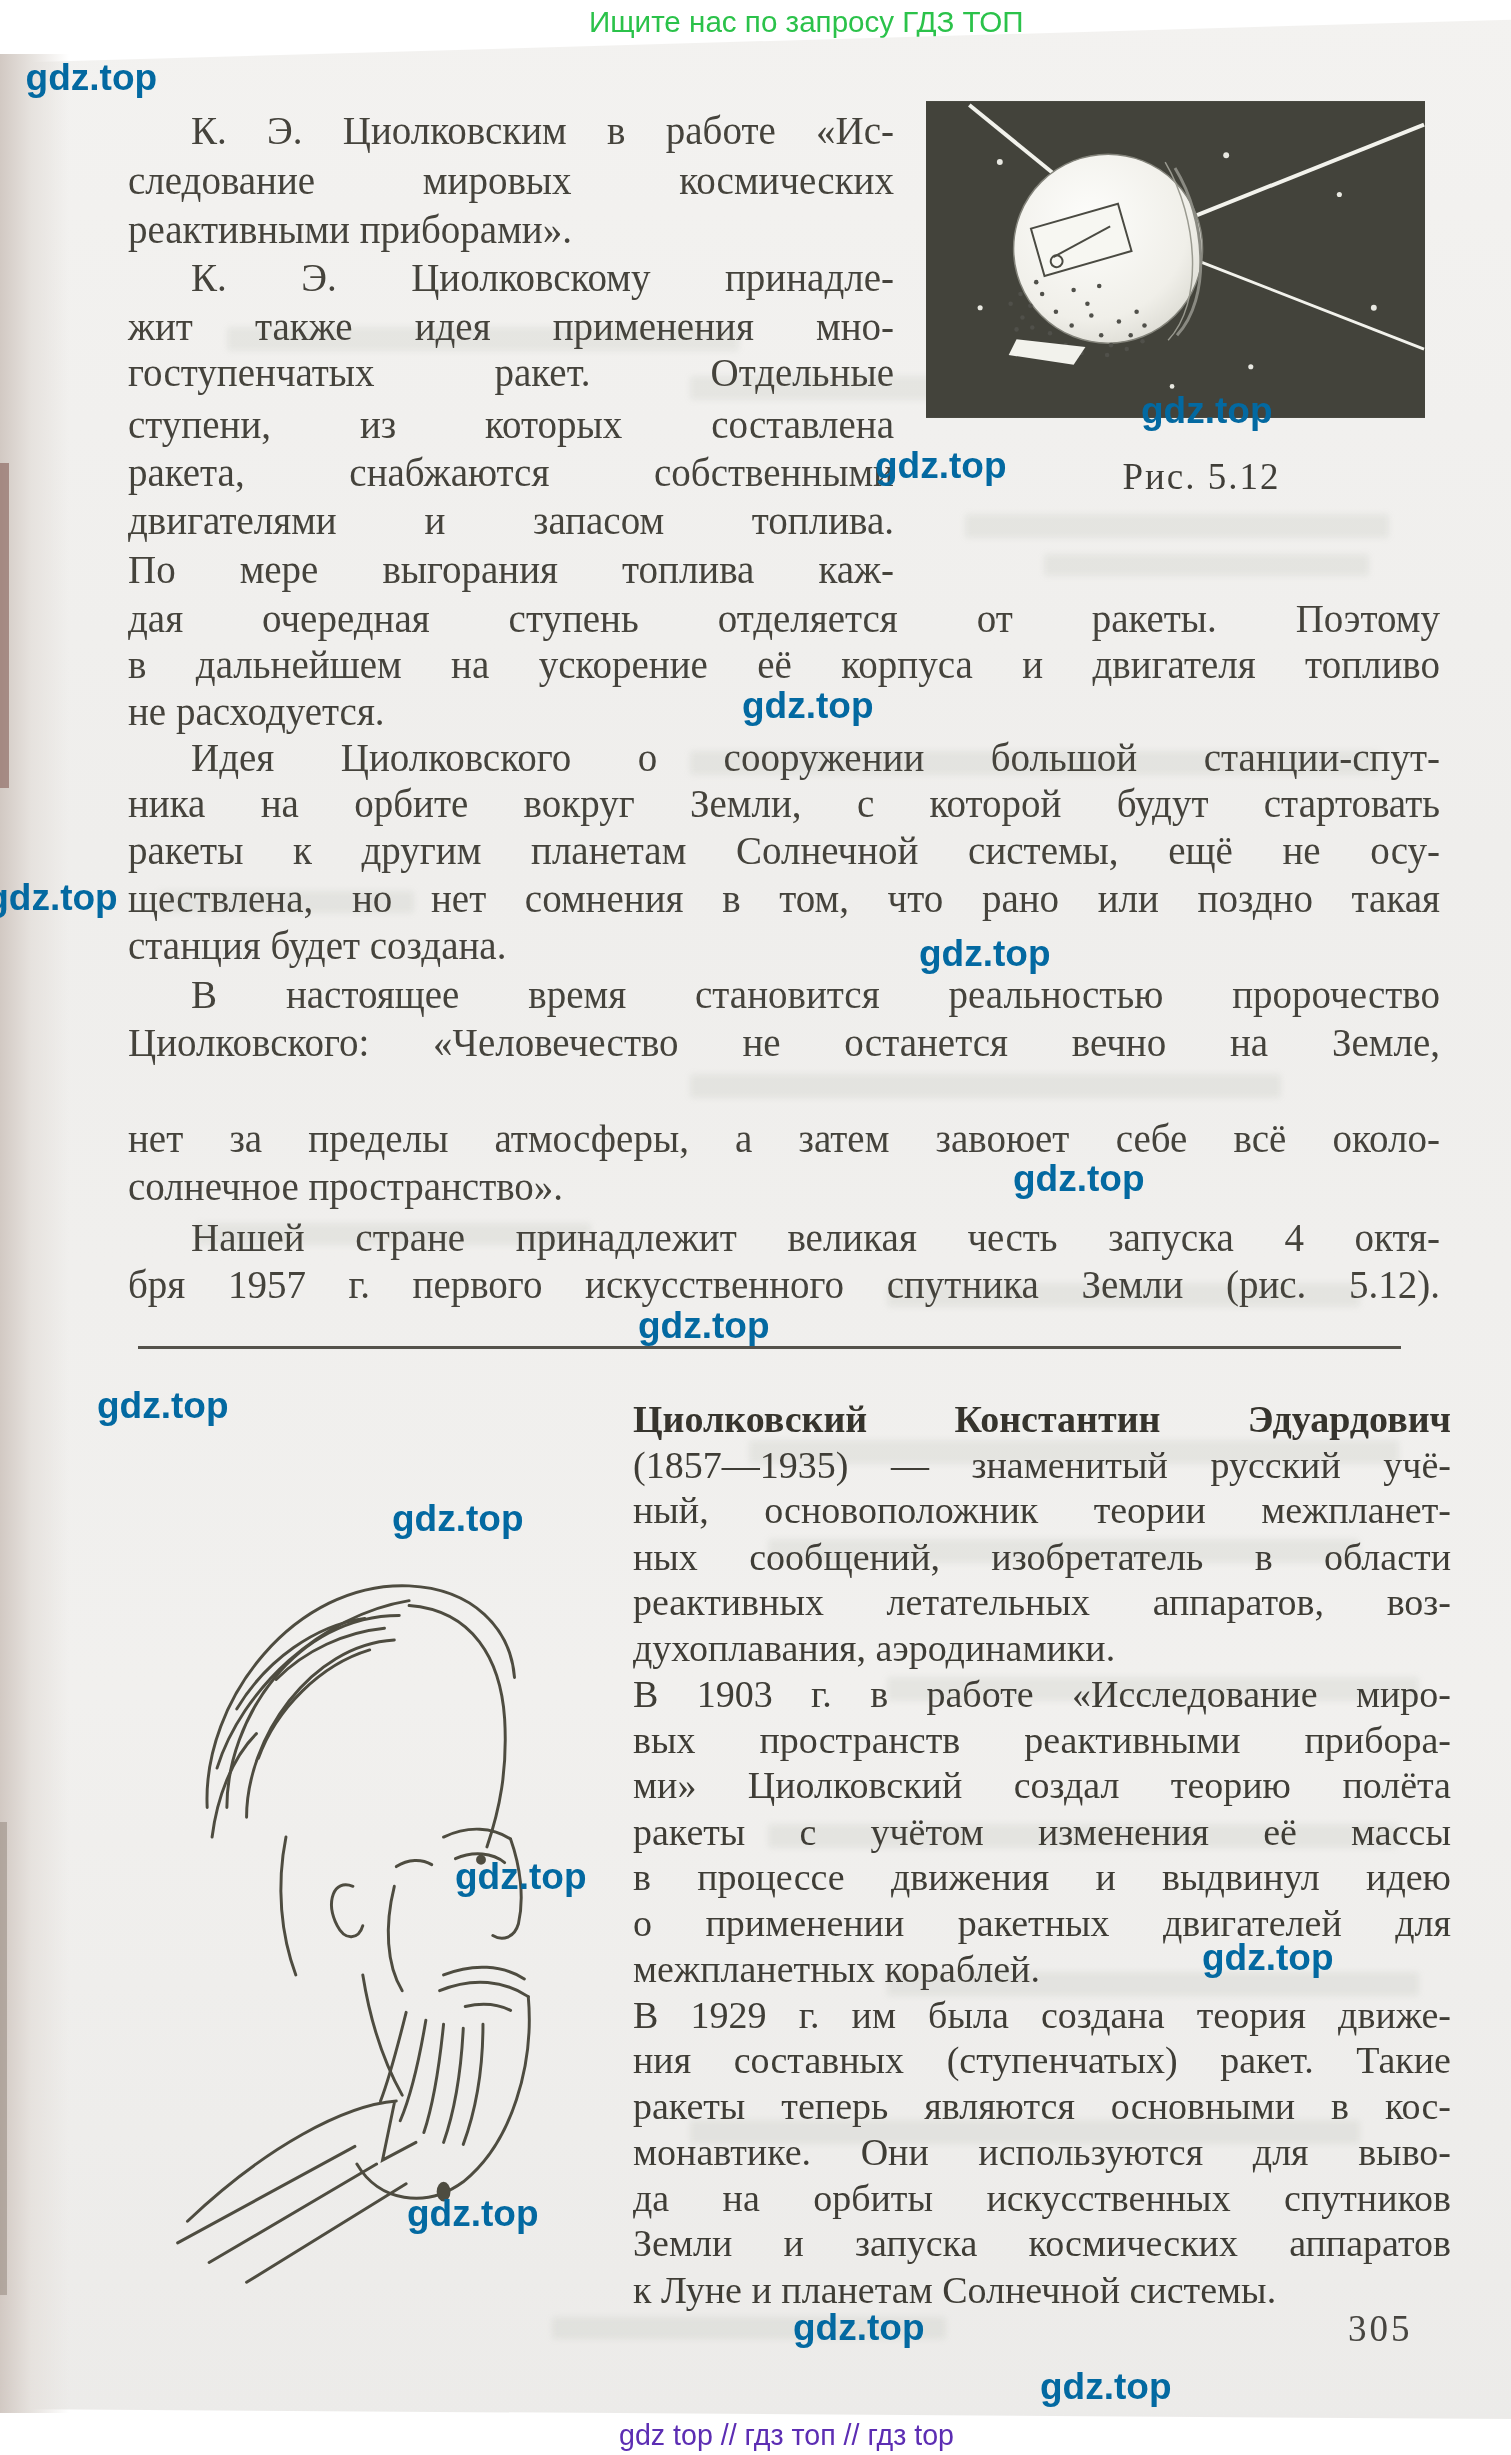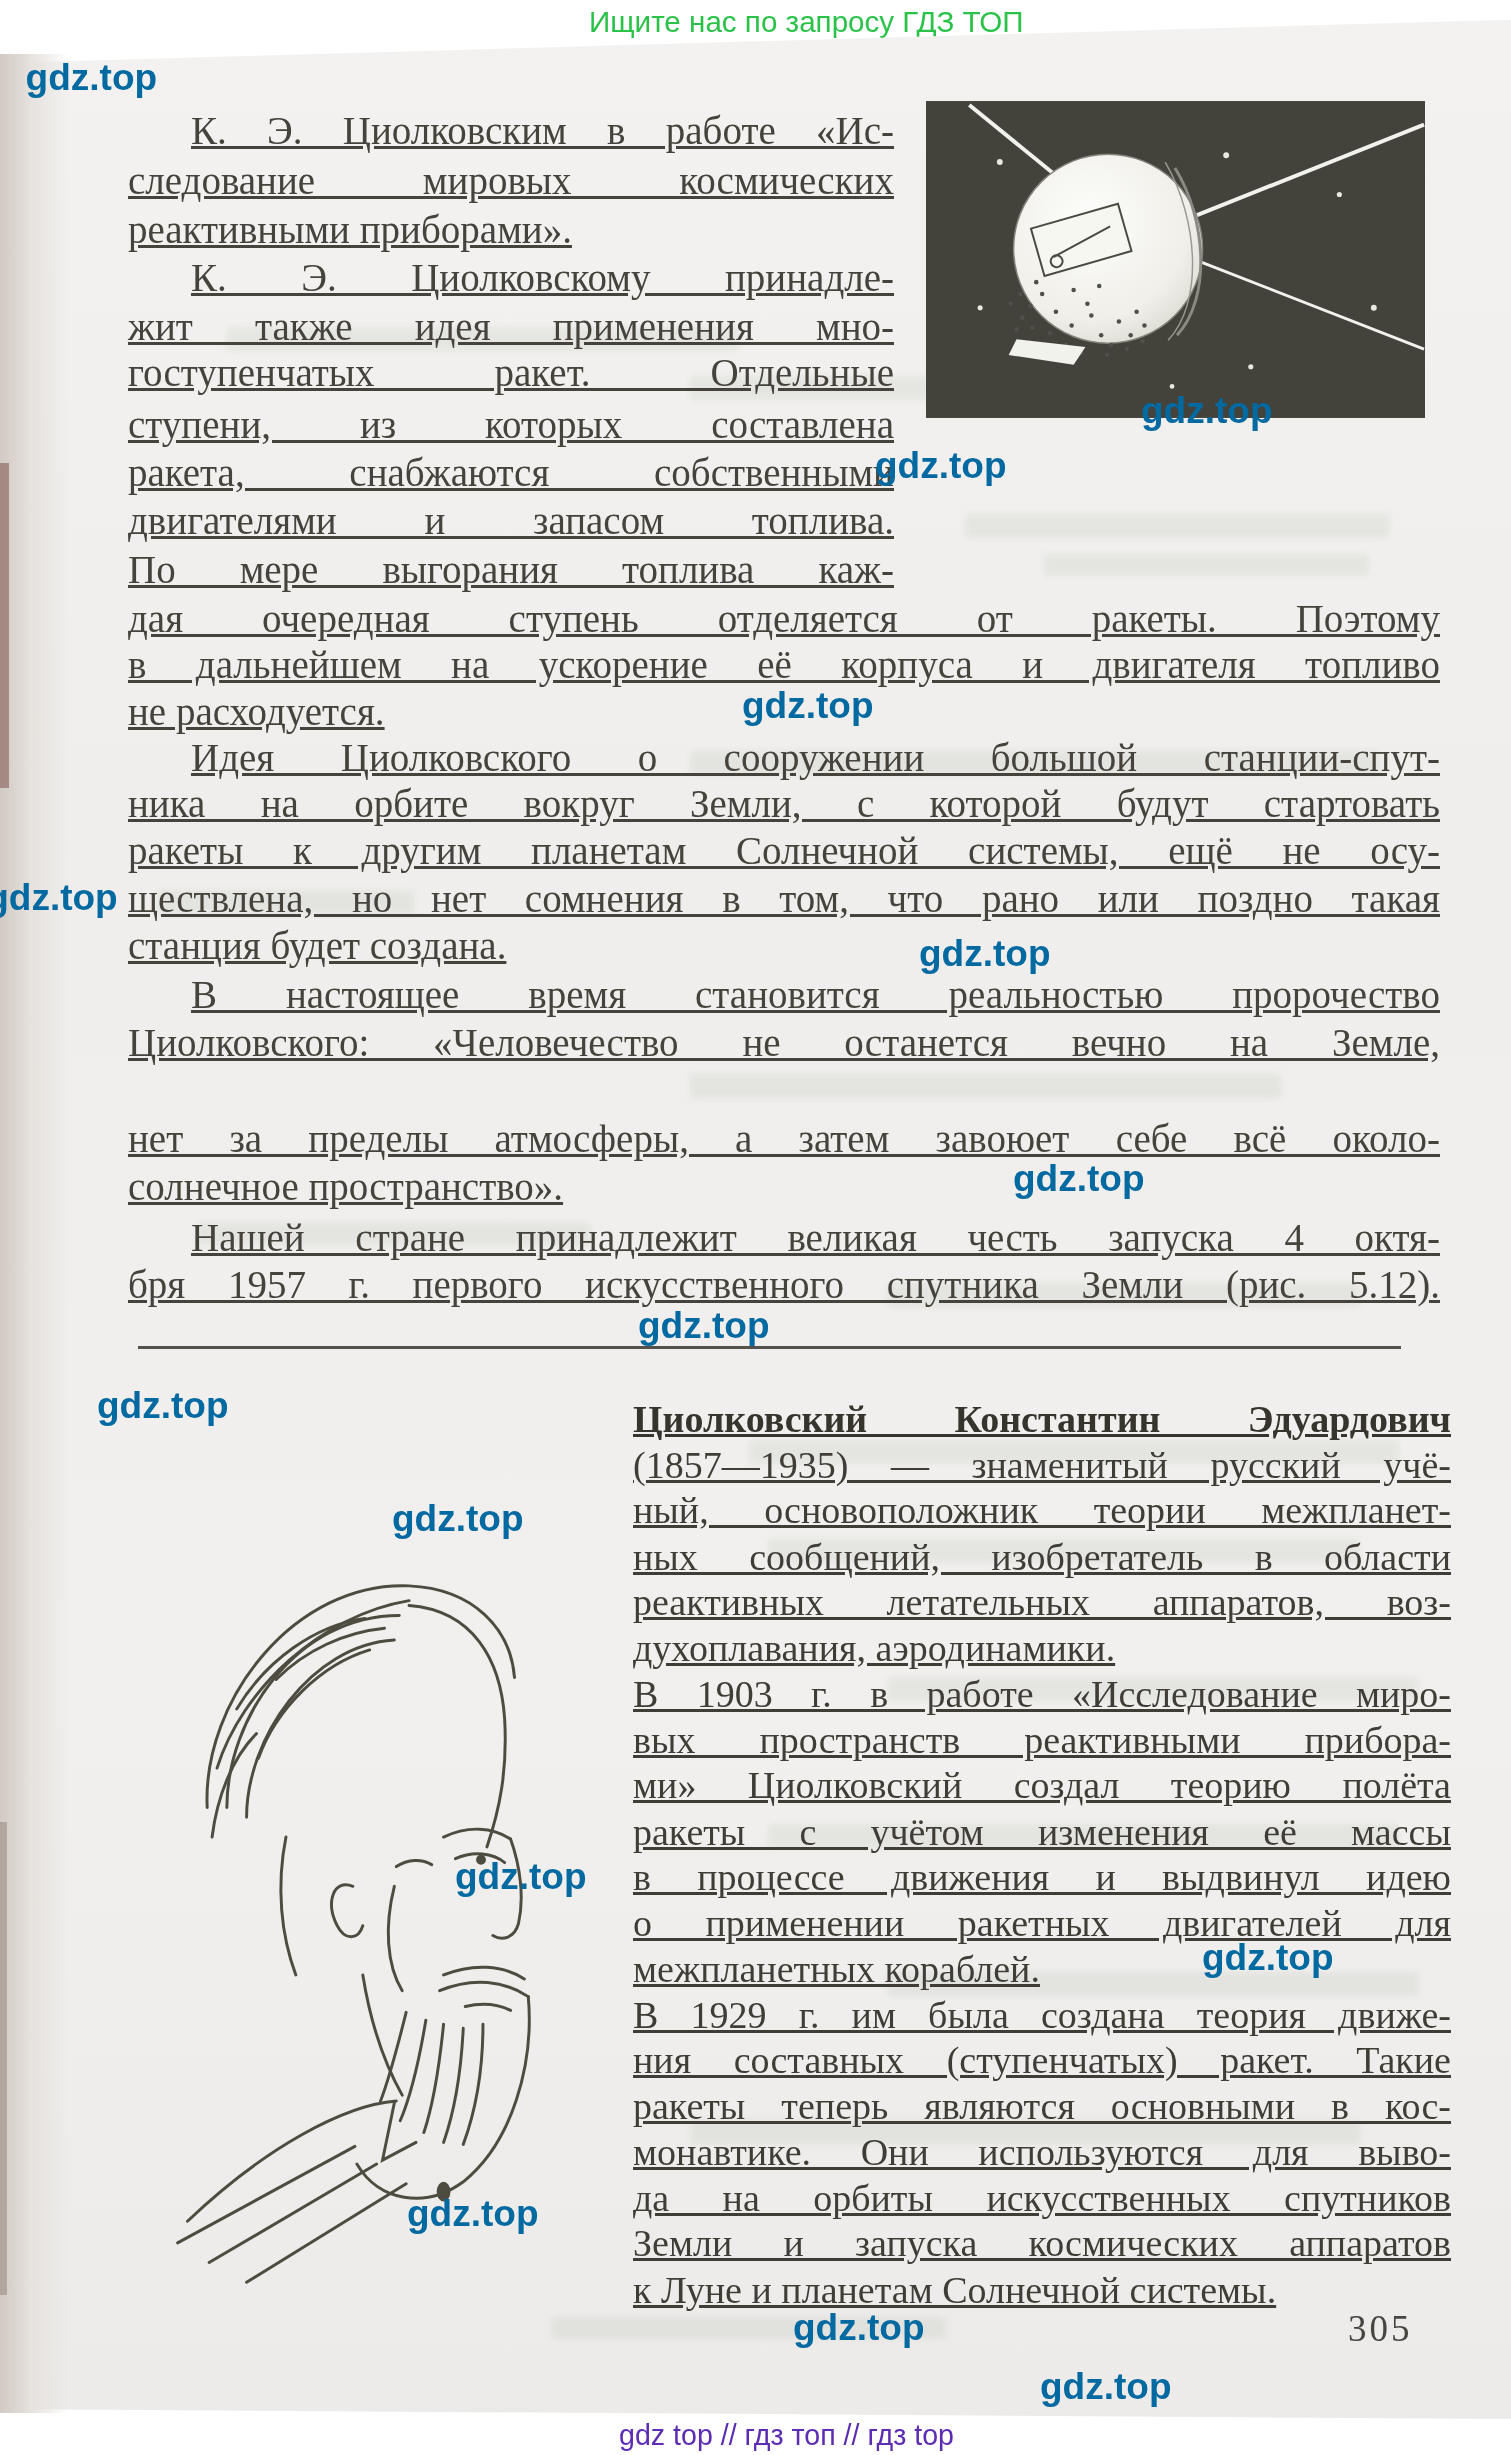--- a/index.html
+++ b/index.html
@@ -11,21 +11,21 @@
          clip-path:polygon(0 63px,100% 19.7px,100% 2419px,0 2409px);}
   .spine{position:absolute;left:0;top:54px;width:69px;height:2359px;
          background:linear-gradient(90deg,#d2c9c3 0%,#e6e2de 45%,rgba(240,239,237,0) 100%);}
   .sliver1{position:absolute;left:0;top:463px;width:8.9px;height:325px;background:#7d534c;opacity:.55;}
   .sliver2{position:absolute;left:0;top:1822px;width:6.9px;height:473px;background:#87796f;opacity:.45;}
   
   .bt{position:absolute;background:rgba(125,140,115,.10);filter:blur(3px);border-radius:3.9px;}
   
   .bl{position:absolute;left:128px;width:1312px;height:45px;
       font-size:39px;line-height:45px;color:#45433c;
-      text-align:justify;text-align-last:justify;text-decoration:underline;-moz-text-align-last:justify;}
+      text-align:justify;text-align-last:justify;-moz-text-align-last:justify;}
   .narrow{width:766px;}
   .ind{text-indent:63px;}
   .end{text-align-last:left;-moz-text-align-last:left;}
   .bio{left:633px;width:818px;font-size:38px;line-height:44px;color:#3f3d36;}
   .bio.b1{font-weight:bold;color:#36342d;}
   
   .promo{position:absolute;left:589px;top:4.9px;font-family:"Liberation Sans",sans-serif;
          font-size:29.6px;color:#2bc24a;white-space:nowrap;}
   .wm{position:absolute;font-family:"Liberation Sans",sans-serif;font-size:37px;
       color:#0369a1;white-space:nowrap;font-weight:bold;}
@@ -126,20 +126,21 @@
         <circle cx="92" cy="232" r="2.3"></circle>
       </g>
       <g transform="rotate(-16 158 142)">
         <rect x="112" y="116" width="92" height="50" fill="#f7f7f2" stroke="#4a4a42" stroke-width="2"></rect>
         <line x1="126" y1="150" x2="190" y2="136" stroke="#4a4a42" stroke-width="2"></line>
         <circle cx="128" cy="155" r="6" fill="none" stroke="#4a4a42" stroke-width="2"></circle>
       </g>
       <polygon points="92,242 162,250 150,268 84,258" fill="#f2f2ec"></polygon>
     </svg>
   </div>
+  <div class="caption">Рис. 5.12</div>
 
   <div class="bl narrow ind" style="top:108px">К. Э. Циолковским в работе «Ис-</div>
   <div class="bl narrow" style="top:158px">следование мировых космических</div>
   <div class="bl narrow end" style="top:207px">реактивными приборами».</div>
   <div class="bl narrow ind" style="top:255px">К. Э. Циолковскому принадле-</div>
   <div class="bl narrow" style="top:304px">жит также идея применения мно-</div>
   <div class="bl narrow" style="top:350px">гоступенчатых ракет. Отдельные</div>
   <div class="bl narrow" style="top:402px">ступени, из которых составлена</div>
   <div class="bl narrow" style="top:450px">ракета, снабжаются собственными</div>
   <div class="bl narrow" style="top:498px">двигателями и запасом топлива.</div>

